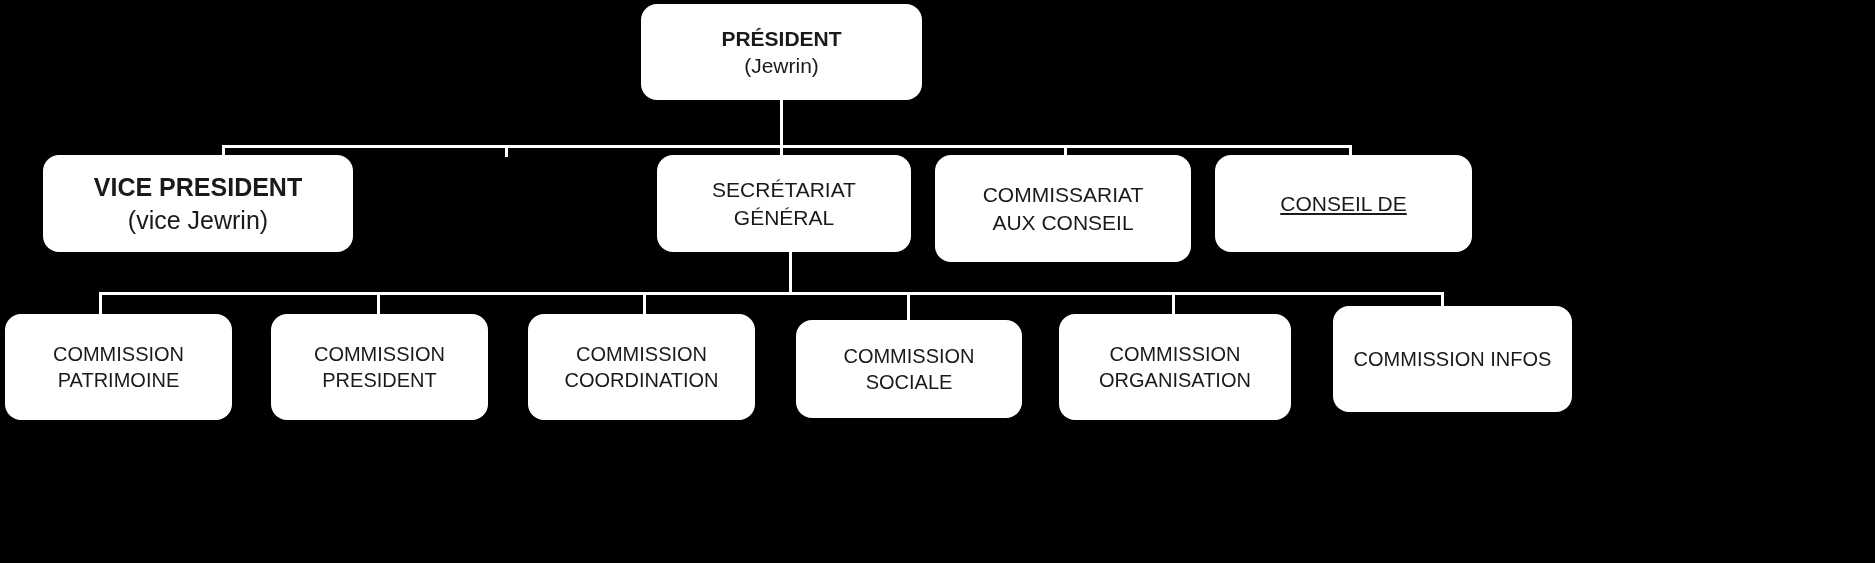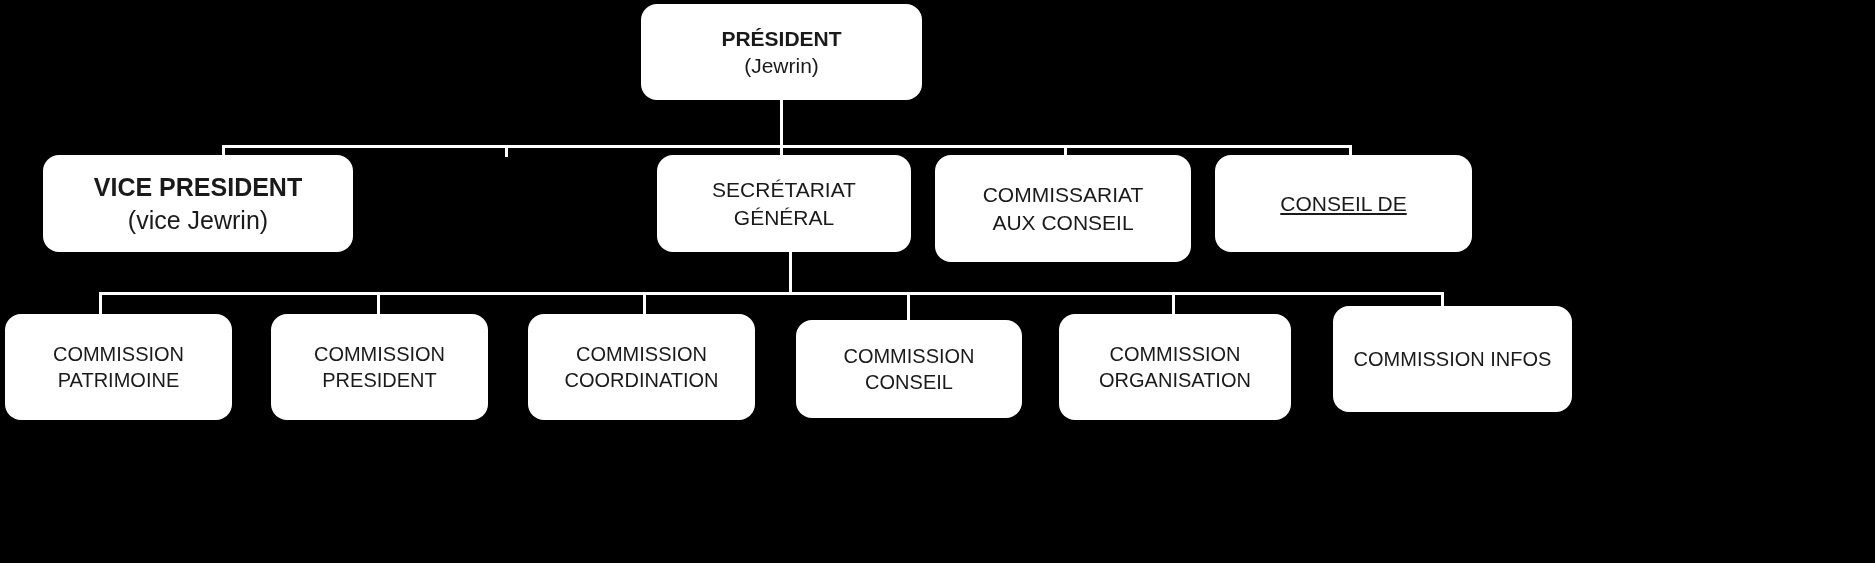--- a/index.html
+++ b/index.html
@@ -194,21 +194,21 @@
     <span class="line2">PRESIDENT</span>
   </div>
 
   <div class="node node-c3">
     <span class="line1">COMMISSION</span>
     <span class="line2">COORDINATION</span>
   </div>
 
   <div class="node node-c4">
     <span class="line1">COMMISSION</span>
-    <span class="line2">CONSEIL</span>
+    <span class="line2">SOCIALE</span>
   </div>
 
   <div class="node node-c5">
     <span class="line1">COMMISSION</span>
     <span class="line2">ORGANISATION</span>
   </div>
 
   <div class="node node-c6">
     <span class="line1">COMMISSION INFOS</span>
   </div>

